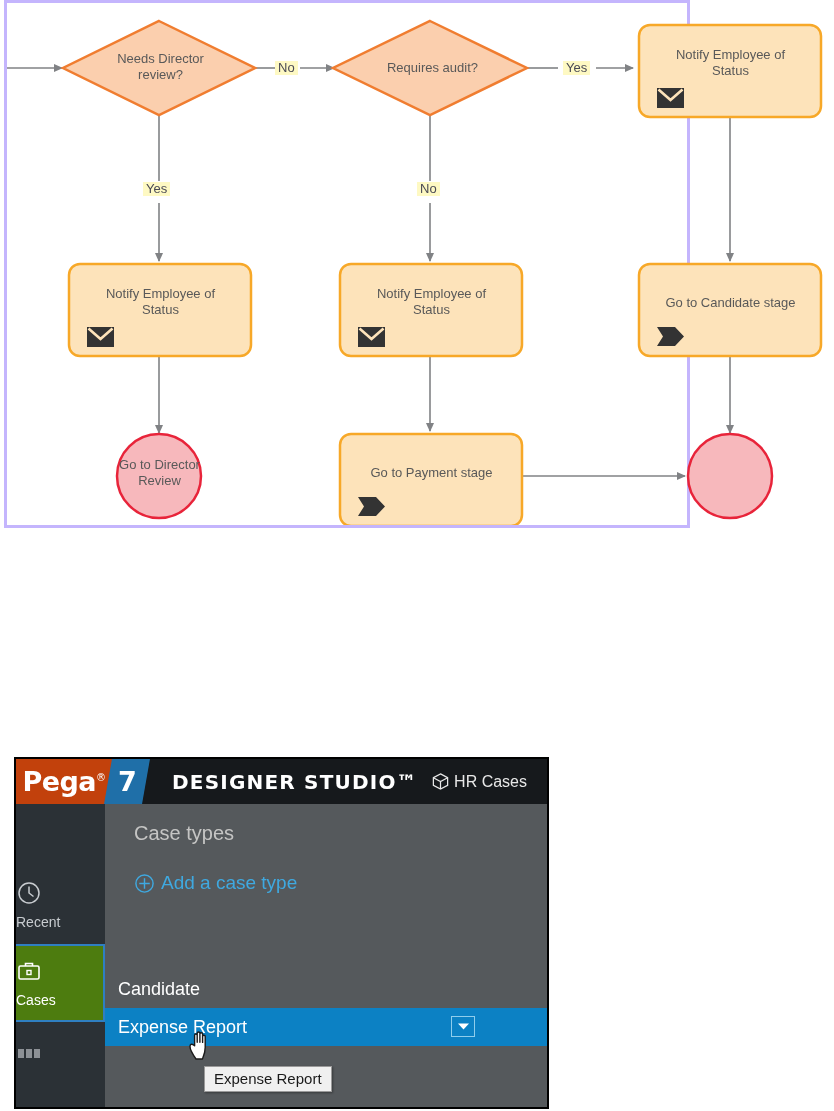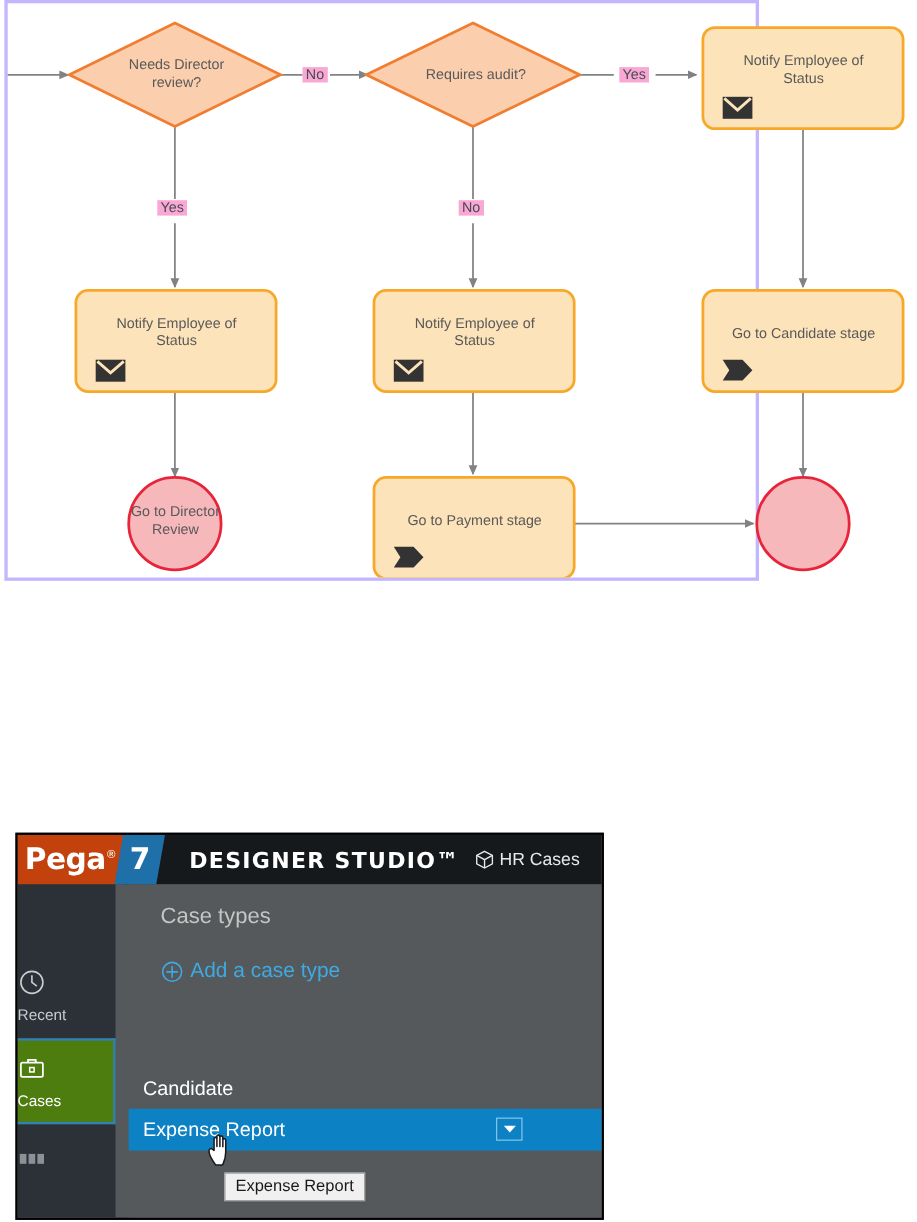--- a/index.html
+++ b/index.html
@@ -39,21 +39,21 @@
     font-size: 13px;
     line-height: 16px;
     pointer-events: none;
     white-space: pre-line;
   }
   .edge-label {
     position: absolute;
     color: #4a4a55;
     font-family: "Liberation Sans", sans-serif;
     font-size: 13px;
-    background: #f9a8d4;
+    background: #fef9c3;
     padding: 0 3px;
     line-height: 14px;
   }
 
   
   #pega-panel {
     position: absolute;
     left: 14px;
     top: 757px;
     width: 535px;
@@ -158,21 +158,20 @@
     justify-content: flex-end;
     padding-bottom: 0px;
     overflow: hidden;
   }
   #rail-spacer { height: 62px; }
 
   #pega-content {
     position: absolute;
     left: 89px; top: 45px; right: 0; bottom: 0;
     background: #55595c;
-    margin-left: 12px;
   }
   #case-types-heading {
     position: absolute;
     left: 29px; top: 18px;
     color: #c5c5c4;
     font-size: 20px;
   }
   #add-case-type-link {
     position: absolute;
     left: 29px; top: 68px;

